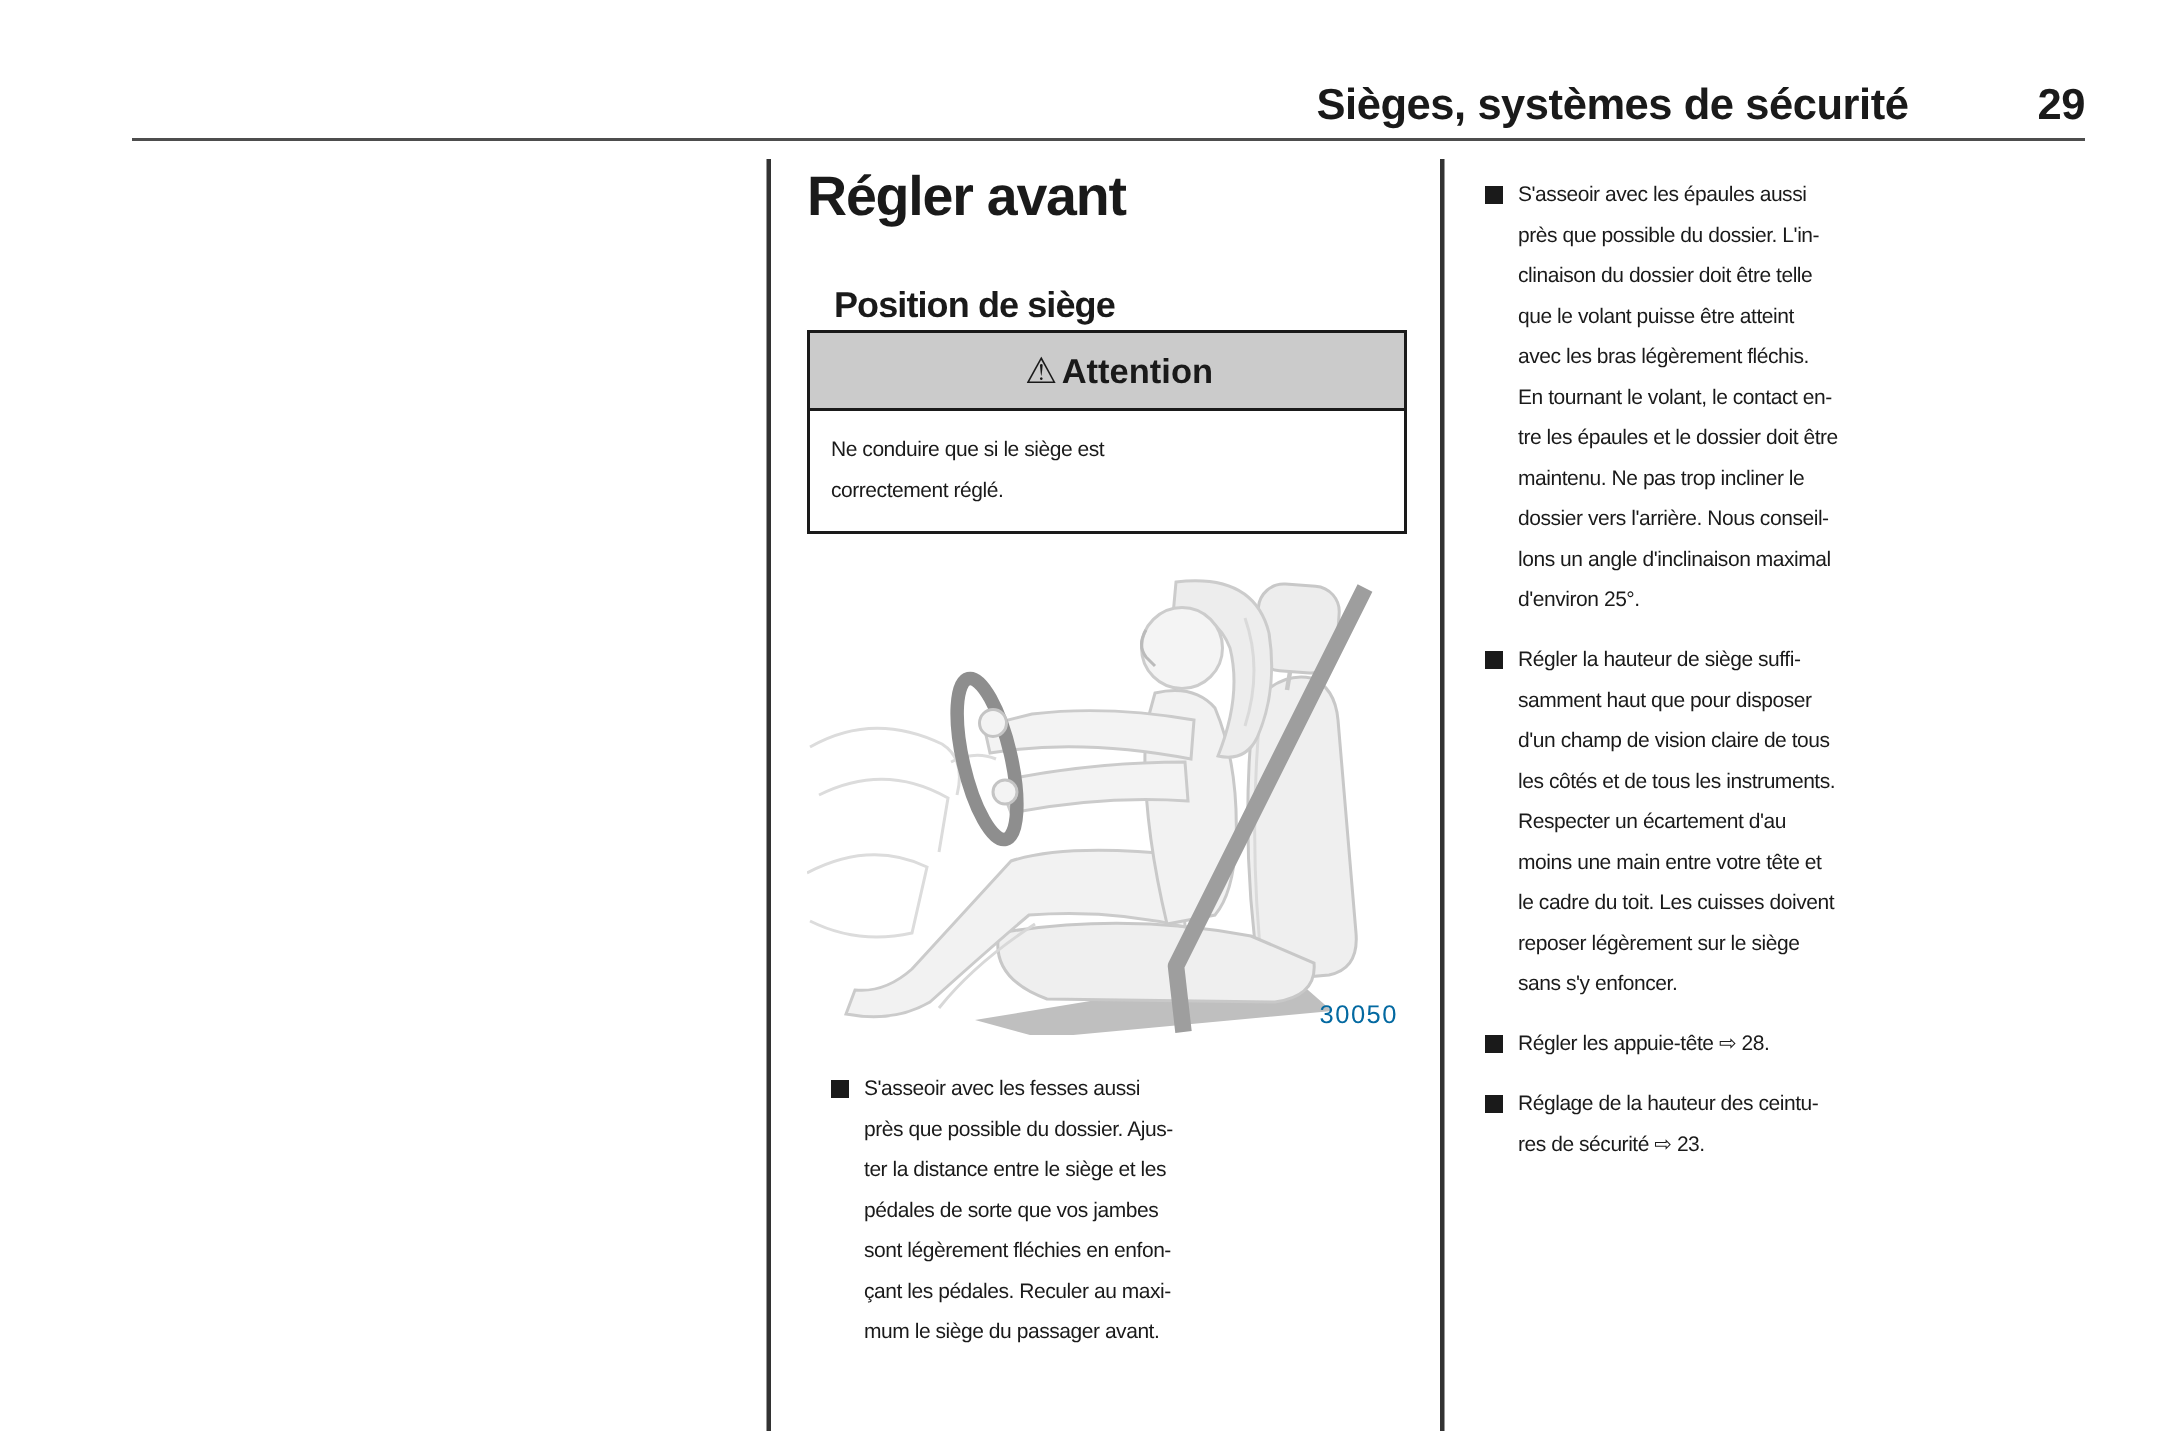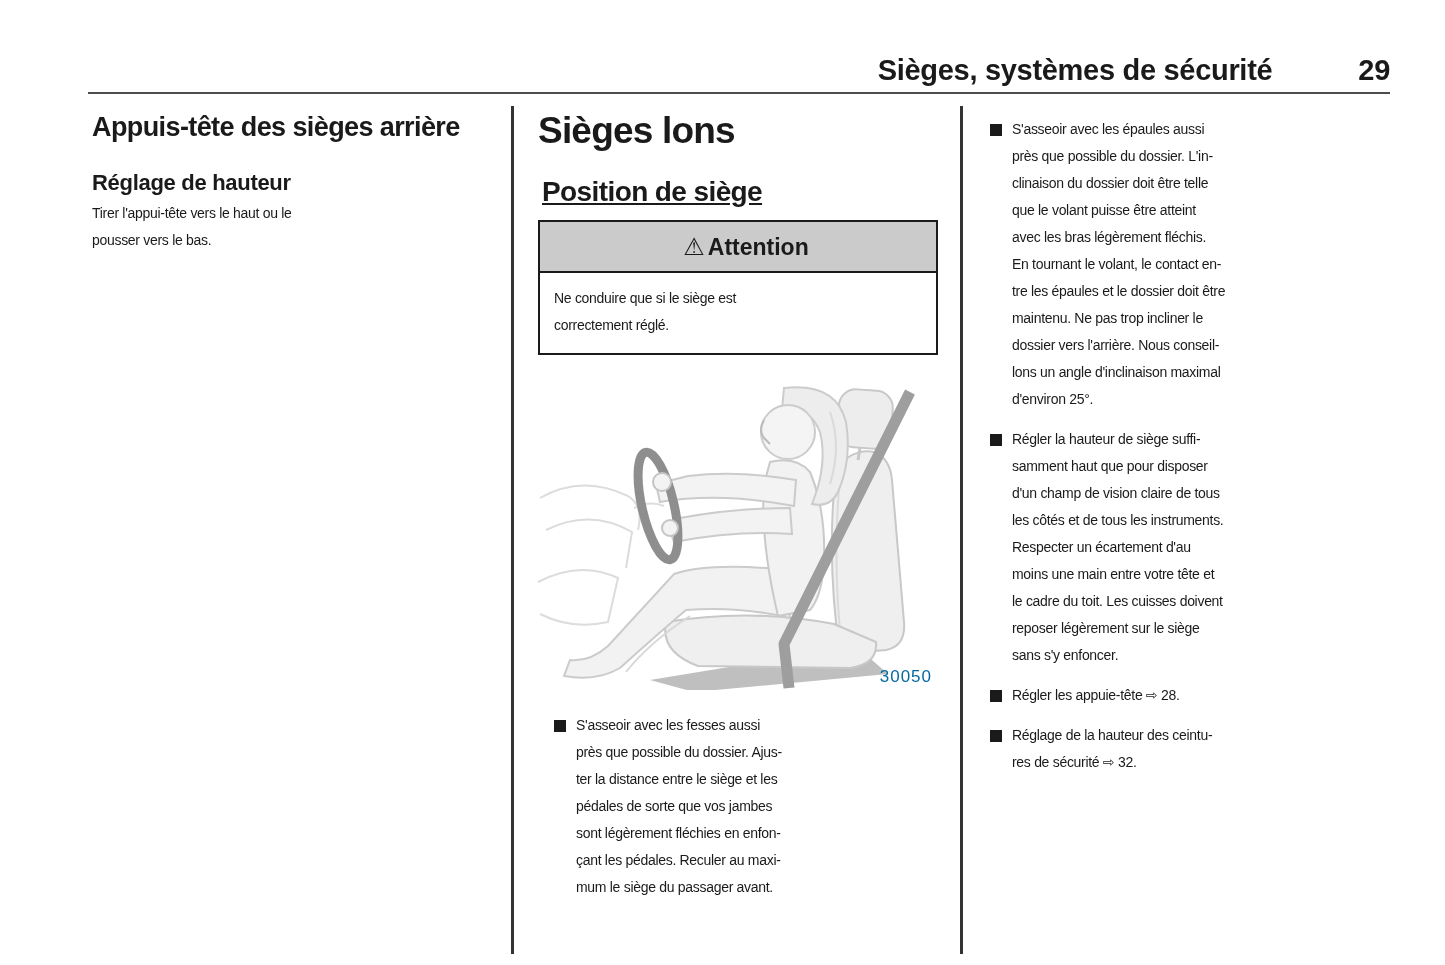--- a/index.html
+++ b/index.html
@@ -27,21 +27,21 @@
   .vdivider { position:absolute; top:106px; width:3px; height:848px; background:#333333; }
   .d1 { left:511px; }
   .d2 { left:960px; }
 
   .pre, .body, .bullet-text, .warning-body {
     font-size:14px; line-height:27px; letter-spacing:-0.3px; white-space:pre;
   }
 
   .col2 { left:538px; top:110px; width:402px; height:850px; }
   .col2 h1 { position:absolute; top:0; left:0; margin:0; font-size:37px; letter-spacing:-0.8px; }
-  .col2 h2 { position:absolute; top:62px; left:0; margin:4px; font-size:28px; letter-spacing:-0.6px;text-decoration:underline; }
+  .col2 h2 { position:absolute; top:62px; left:0; margin:18px; font-size:24px; letter-spacing:-0.6px; }
 
   .warning-box { position:absolute; top:110px; left:0; width:396px; border:2px solid #1a1a1a; background:#ffffff; }
   .warning-header {
     background:#cbcbcb; border-bottom:2px solid #1a1a1a; text-align:center;
     font-weight:bold; font-size:23px; padding:11px 0 10px 16px;
   }
   .warning-icon { font-weight:normal; font-size:24px; margin-right:3px; }
   .warning-body { padding:12px 5px 14px 14px; }
 
   .illustration { position:absolute; top:270px; left:0; width:400px; height:315px; margin:0; }
@@ -61,31 +61,25 @@
 <body>
 
 <div class="page">
 
   <header class="page-header">
     <span>Sièges, systèmes de sécurité</span>
     <span>29</span>
   </header>
   <div class="rule"></div>
 
-  <section class="col col1">
-    <h2>Appuis-tête des sièges arrière</h2>
-    <h3>Réglage de hauteur</h3>
-    <p class="body">Tirer l'appui-tête vers le haut ou le
-pousser vers le bas.</p>
-  </section>
 
   <div class="vdivider d1"></div>
 
   <section class="col col2">
-    <h1>Sièges lons</h1>
+    <h1>Régler avant</h1>
     <h2>Position de siège</h2>
 
     <div class="warning-box">
       <div class="warning-header">
         <span class="warning-icon">⚠</span><span>Attention</span>
       </div>
       <div class="warning-body">Ne conduire que si le siège est
 correctement réglé.</div>
     </div>
 
@@ -173,17 +167,17 @@
 reposer légèrement sur le siège
 sans s'y enfoncer.</span>
     </div>
     <div class="bullet">
       <span class="bullet-marker"></span>
       <span class="bullet-text">Régler les appuie-tête ⇨ 28.</span>
     </div>
     <div class="bullet">
       <span class="bullet-marker"></span>
       <span class="bullet-text">Réglage de la hauteur des ceintu-
-res de sécurité ⇨ 32.</span>
+res de sécurité ⇨ 23.</span>
     </div>
   </section>
 
 </div>
 
 </body></html>

